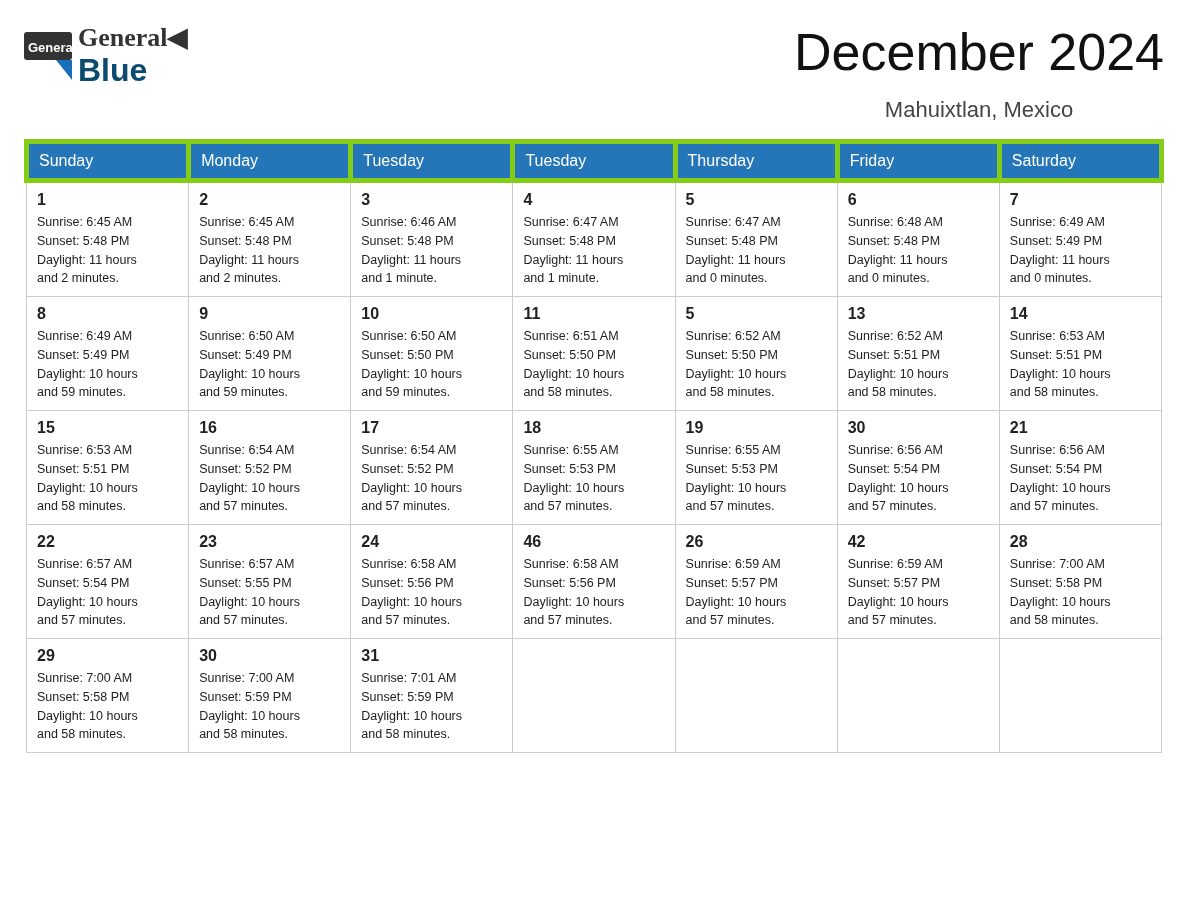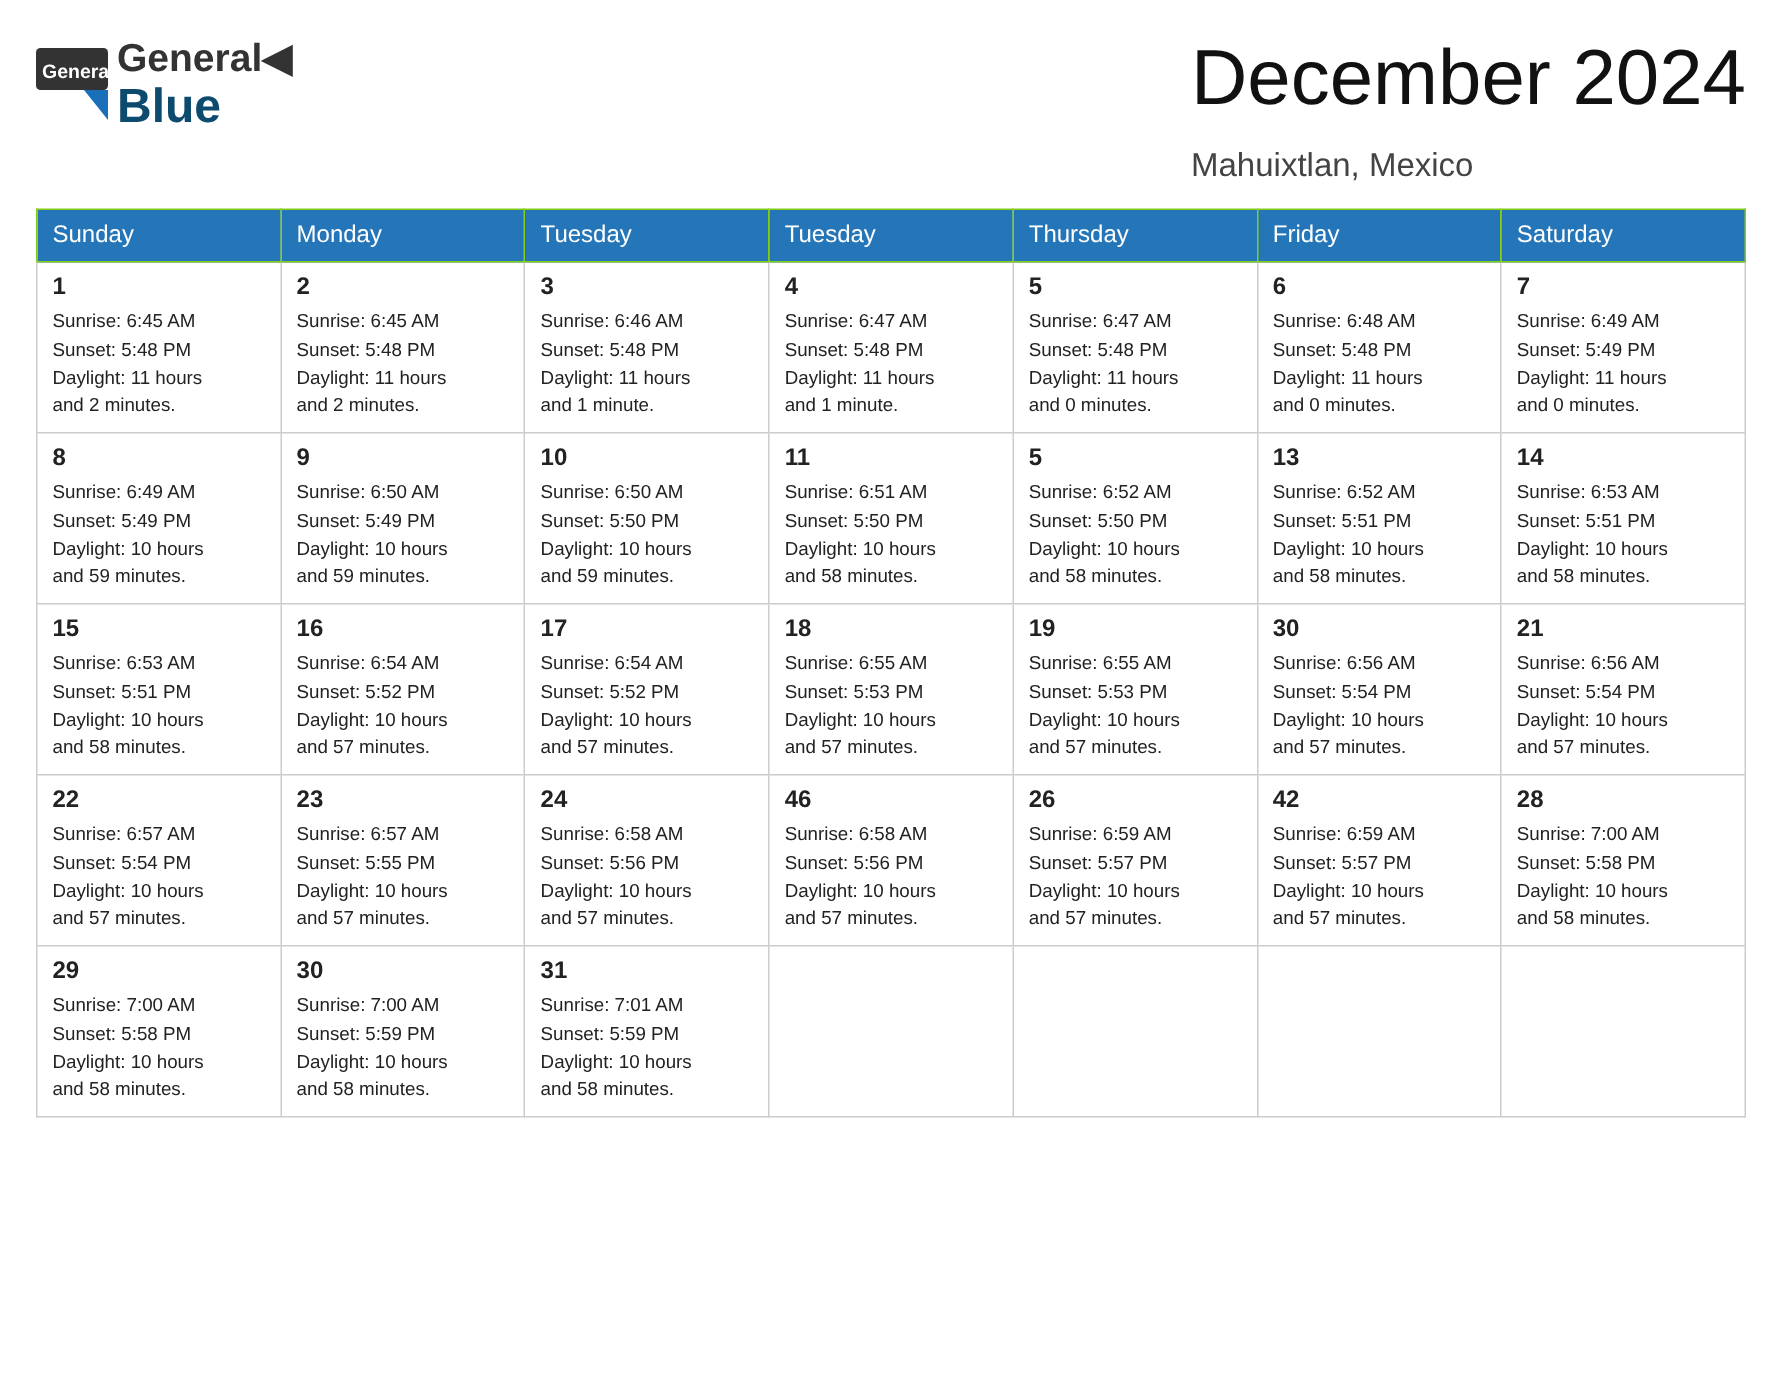--- a/index.html
+++ b/index.html
@@ -15,21 +15,21 @@
       justify-content: space-between;
       align-items: flex-start;
       margin-bottom: 16px;
     }
     .logo {
       display: flex;
       flex-direction: column;
       align-items: flex-start;
     }
     .title-area {
-      text-align: left;
+      text-align: center;
     }
     .month-title {
       font-size: 52px;
       font-weight: normal;
       color: #111;
       line-height: 1.1;
     }
     .location-title {
       font-size: 22px;
       color: #444;
@@ -40,21 +40,21 @@
       width: 100%;
       border-collapse: collapse;
       border: 1px solid #aaa;
     }
     .calendar-table th {
       background-color: #2576b8;
       color: #fff;
       font-size: 16px;
       padding: 8px 10px;
       text-align: left;
-      border: 1px solid #84cc16;
+      border: 5px solid #84cc16;
       font-weight: normal;
     }
     .calendar-table td {
       border: 1px solid #ccc;
       vertical-align: top;
       padding: 8px 10px;
       font-size: 13px;
       color: #222;
       width: 14.28%;
     }
@@ -93,21 +93,21 @@
 <div class="header-area">
   <div class="logo">
     <div class="logo-wrapper">
       <svg class="logo-svg" width="48" height="48" viewBox="0 0 48 48">
 
         <rect x="0" y="0" width="48" height="28" fill="#333" rx="3"></rect>
         <polygon points="32,28 48,28 48,48" fill="#1a6fbb"></polygon>
         <text x="4" y="20" font-size="13" font-weight="bold" fill="white" font-family="Arial">General</text>
       </svg>
       <div>
-        <div style="font-size:26px; font-weight:bold; color:#333; line-height:1.1;">
+        <div style="font-size:26px; font-weight:bold; color:#333; line-height:1.1;font-family:Liberation Serif, serif;">
           <span style="color:#333;">General</span>◀
         </div>
         <div style="font-size:32px; font-weight:bold; color:#0c4a6e; line-height:1.1;">
           <span>Blue</span>
         </div>
       </div>
     </div>
   </div>
   <div class="title-area">
     <div class="month-title">December 2024</div>

